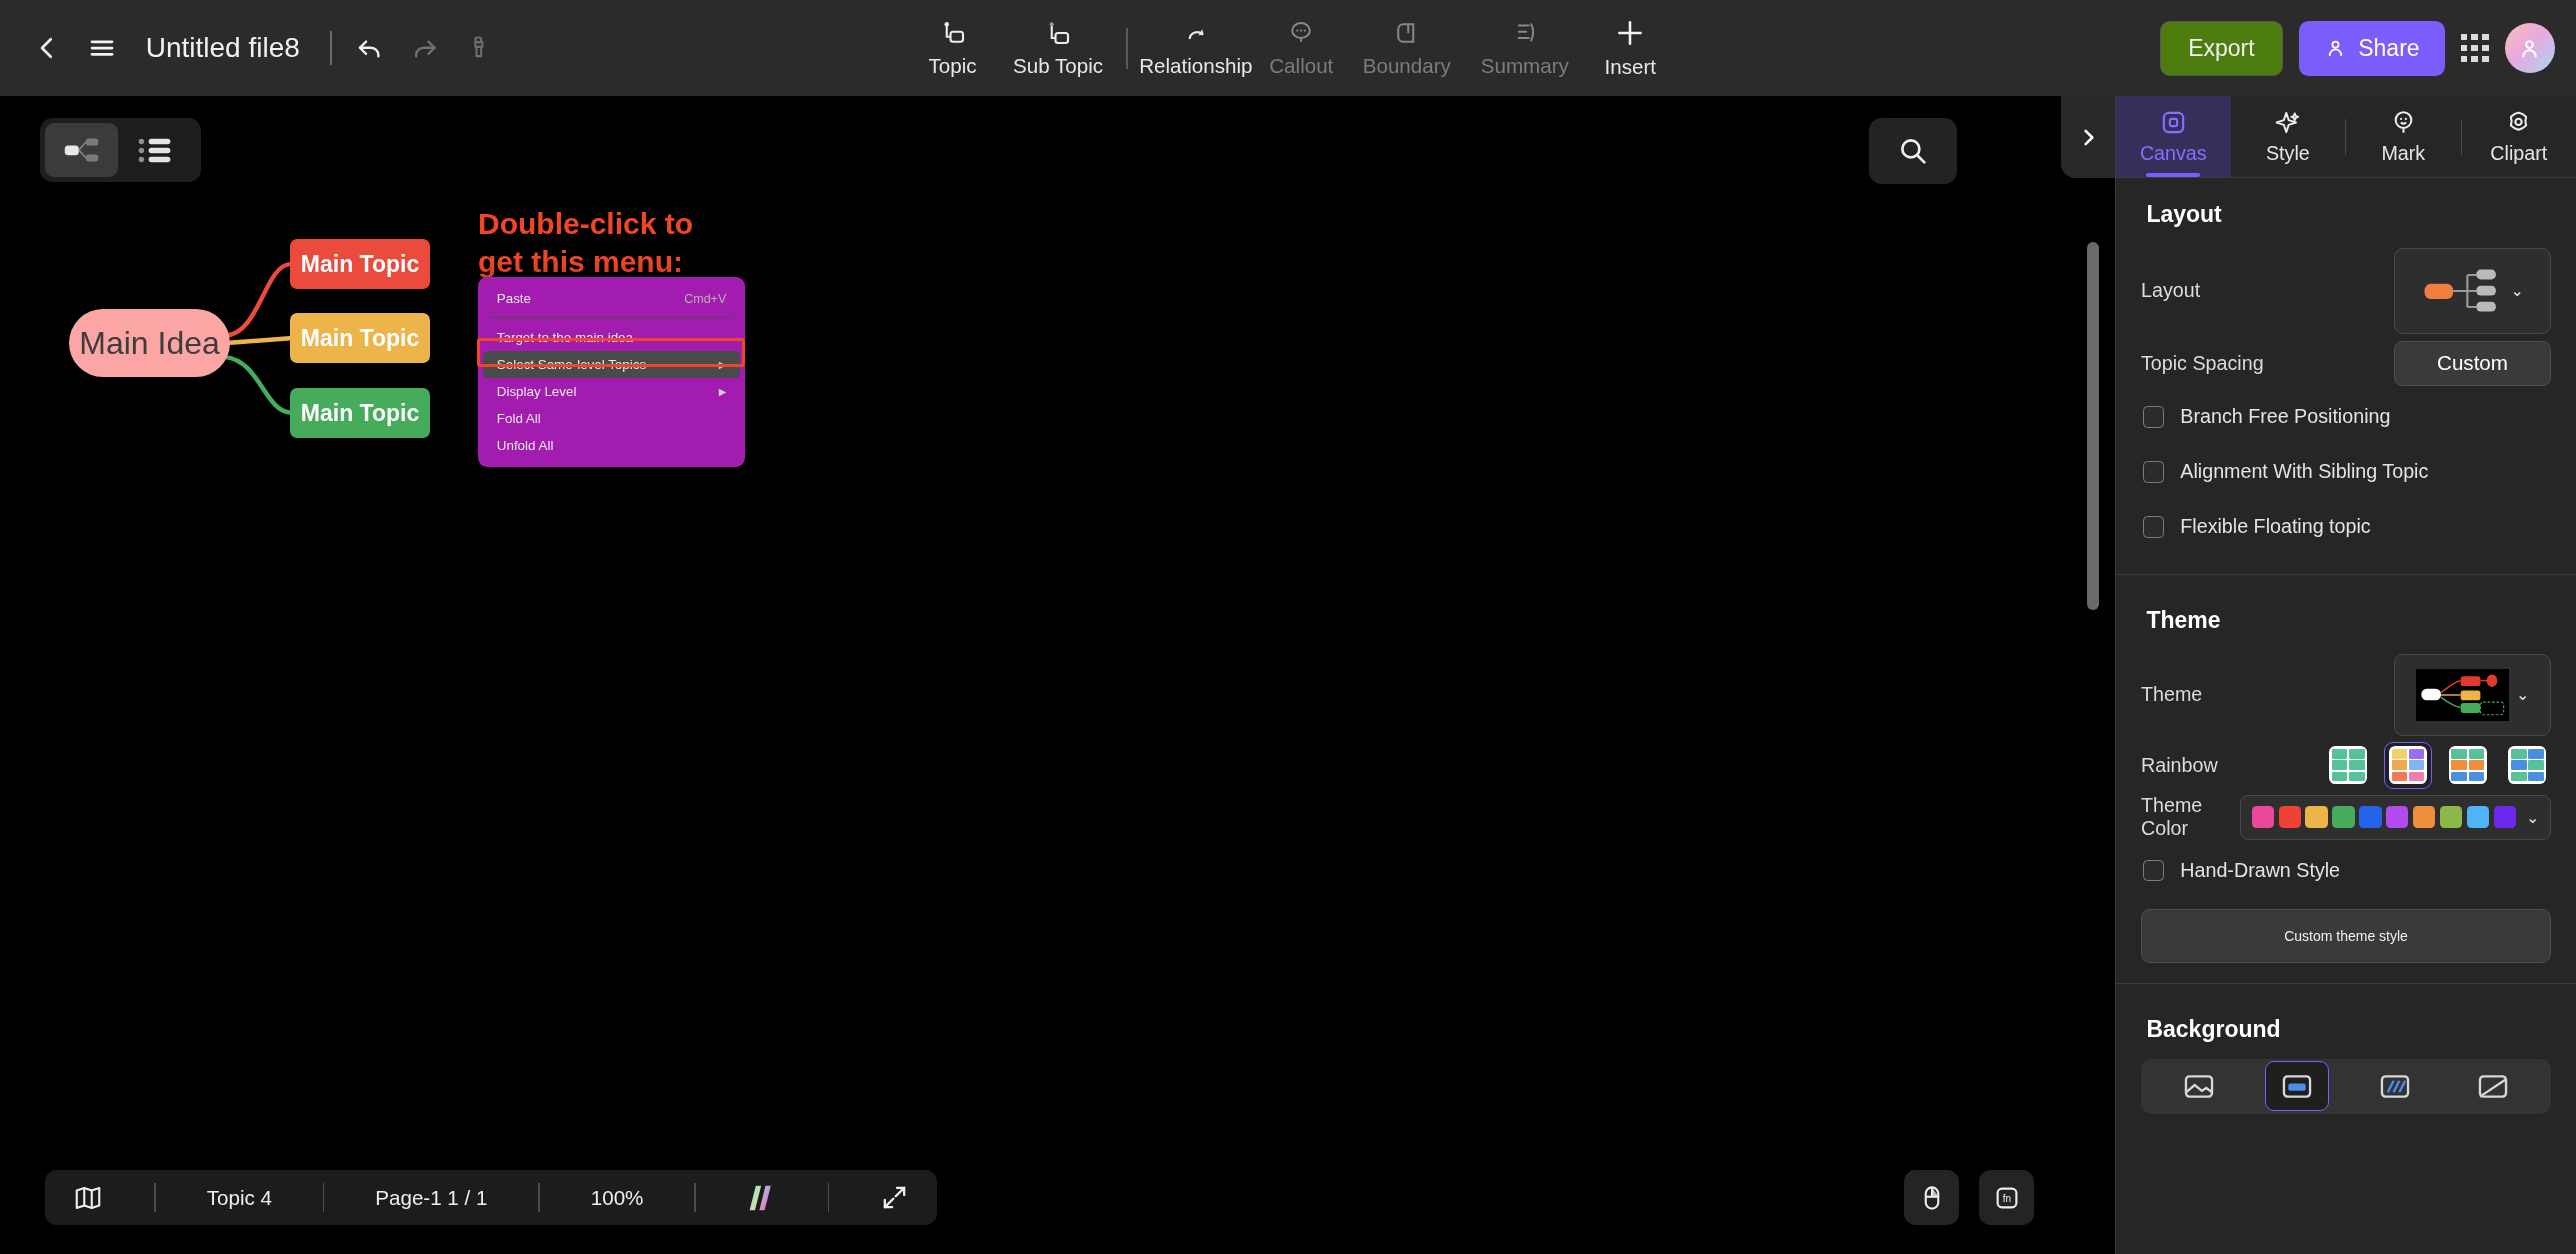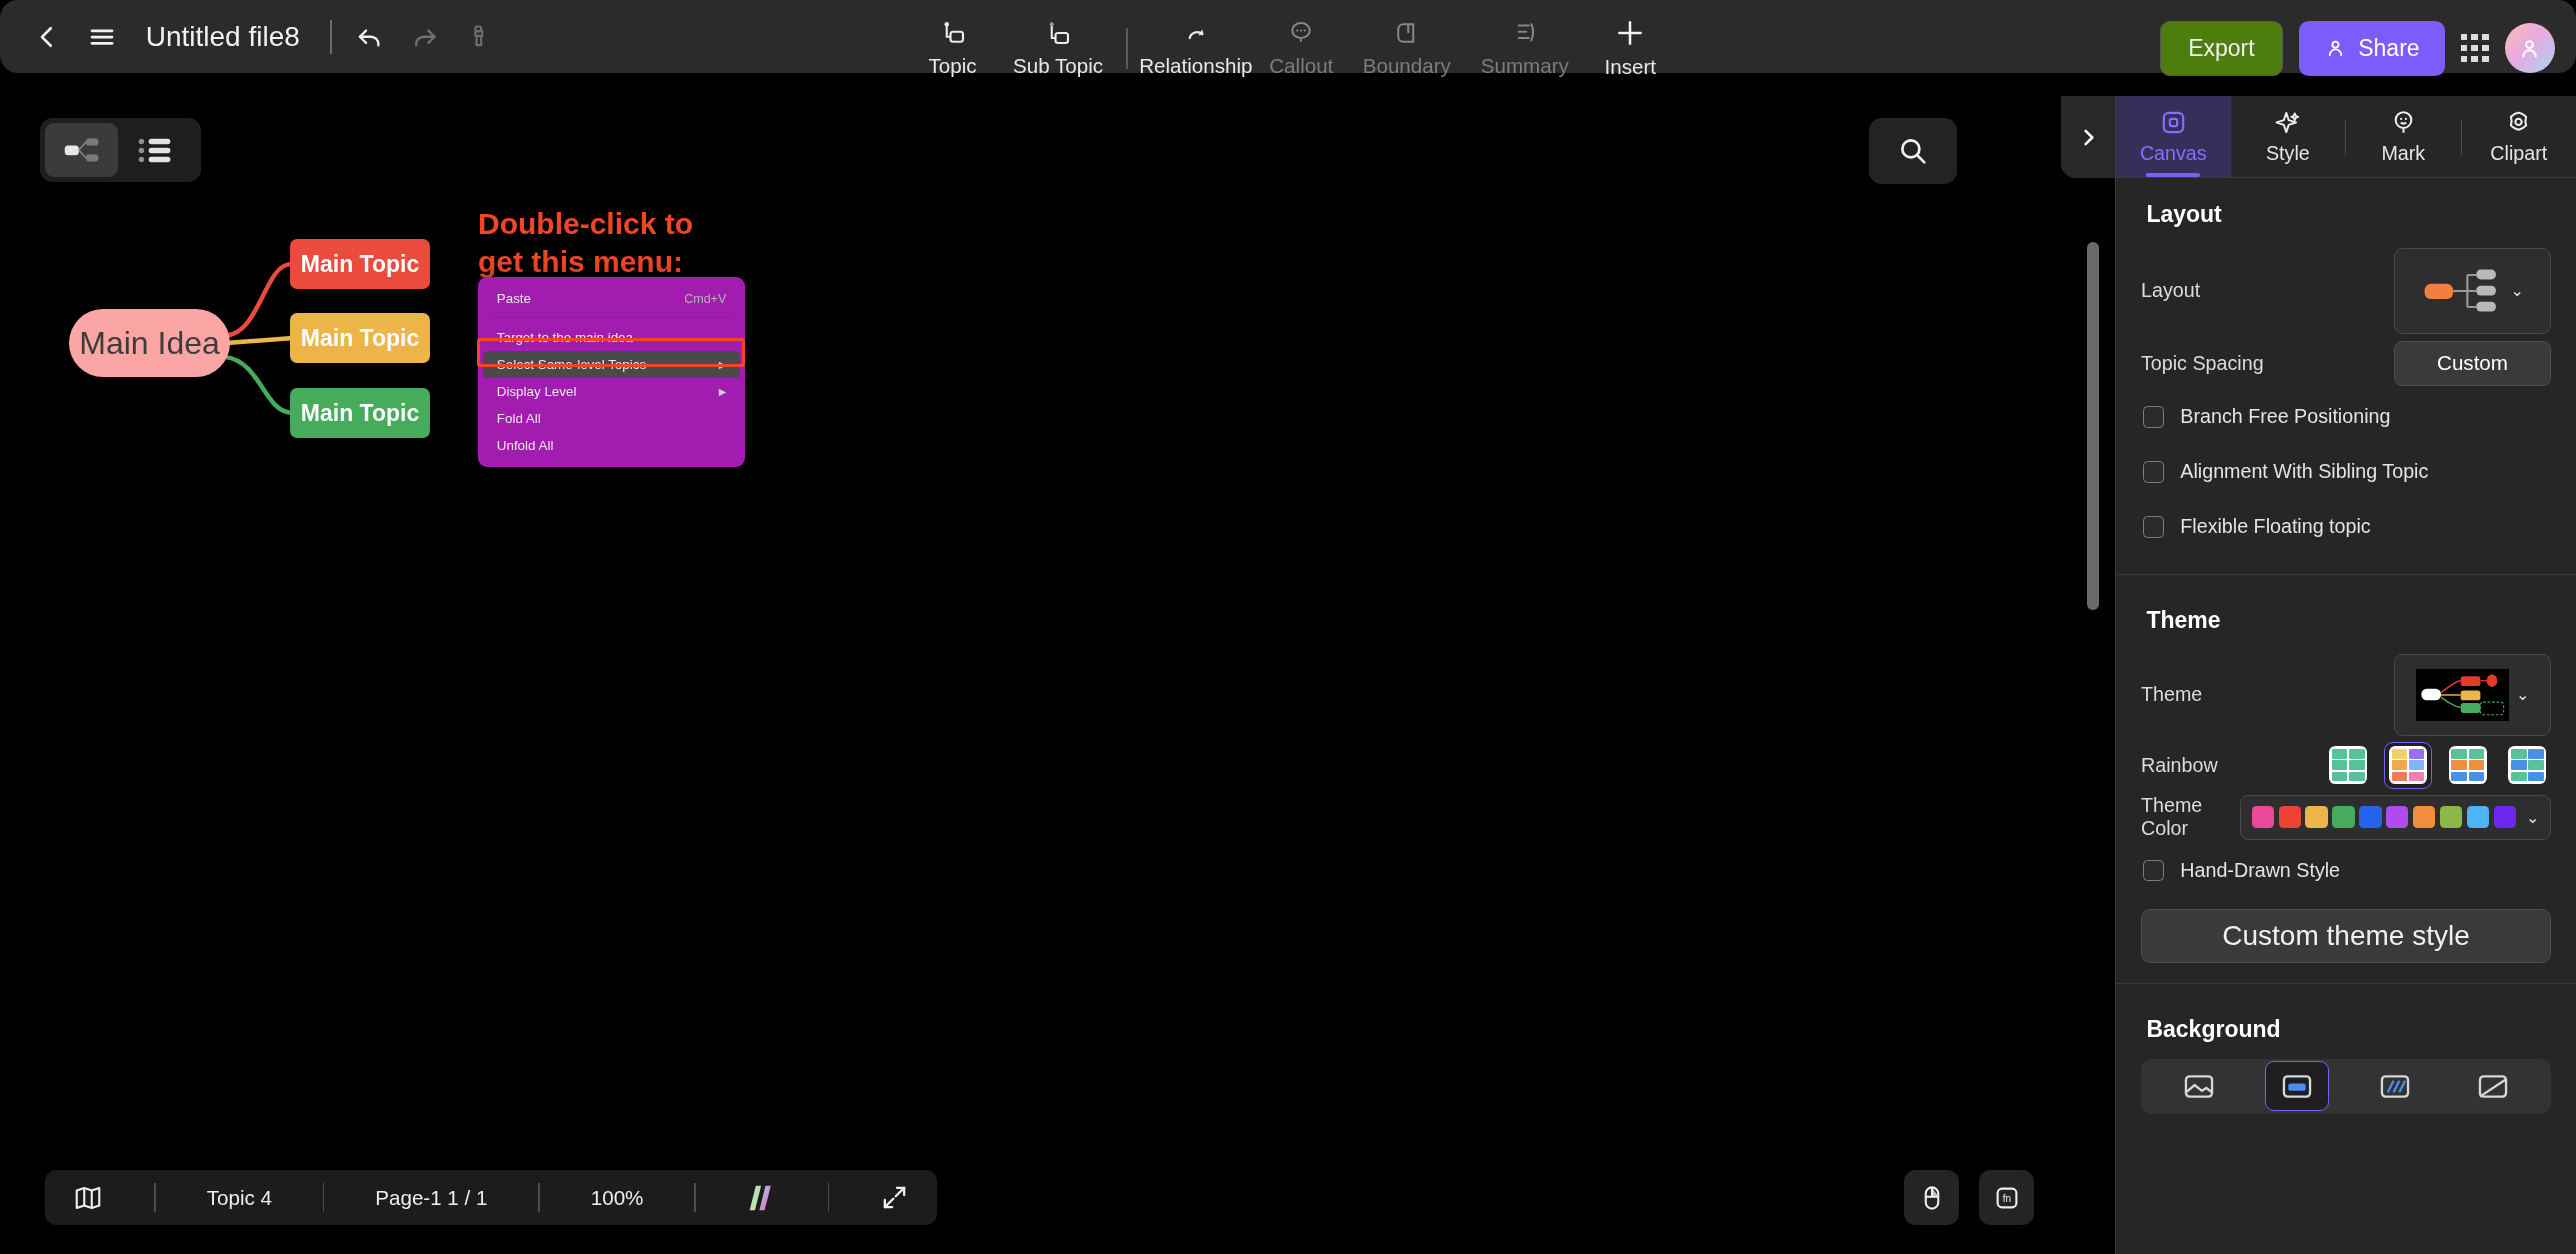--- a/index.html
+++ b/index.html
@@ -6,22 +6,22 @@
   html, body {
     width: 2576px; height: 1254px;
     background: #000; overflow: hidden;
     font-family: "Liberation Sans", sans-serif;
     -webkit-font-smoothing: antialiased;
   }
   #app { position: relative; width: 2576px; height: 1254px; background: #000; }
 
   
   .topbar {
-    position: absolute; top: 0; left: 0; width: 2576px; height: 73px;
-    background: #2b2b2b; display: flex; align-items: flex-end; border-radius: 18px;
+    position: absolute; top: 0; left: 0; width: 2576px; height: 96px;
+    background: #2b2b2b; display: flex; align-items: flex-end;
   }
   .tb-left { display: flex; align-items: center; height: 100%; padding-left: 19.7px; }
   .icon-btn {
     width: 55px; height: 55px; display: flex; align-items: center; justify-content: center;
     border-radius: 8px; cursor: pointer;
   }
   .doc-title {
     color: #f2f2f2; font-size: 28px; margin-left: 16px; margin-right: 19.7px;
     white-space: nowrap; cursor: text;
   }
@@ -220,21 +220,21 @@
   .rb-wrap.sel { border-color: #7c5cfa; background: #202020; }
 
   .swatches {
     height: 45px; background: #2e2e2e; border: 0.9px solid #4a4a4a; border-radius: 8px;
     display: flex; align-items: center; gap: 4.5px; padding: 0 10.7px; cursor: pointer;
   }
   .sw { width: 22.4px; height: 22.4px; border-radius: 4.5px; }
 
   .custom-theme-btn {
     width: 100%; height: 54px; background: #3a3a3a; border: 0.9px solid #4e4e4e;
-    border-radius: 9px; color: #f0f0f0; font-size: 28px;
+    border-radius: 9px; color: #f0f0f0; font-size: 14px;
     display: flex; align-items: center; justify-content: center; cursor: pointer; margin-top: 10.7px;
   }
 
   .bg-strip {
     margin-top: 12.5px; height: 55px; background: #333; border-radius: 10.7px;
     display: flex; align-items: center; justify-content: space-around; padding: 0 9px;
   }
   .bg-item {
     width: 64px; height: 50px; border-radius: 9px; display:flex; align-items:center;
     justify-content:center; cursor: pointer; border: 1.8px solid transparent;

